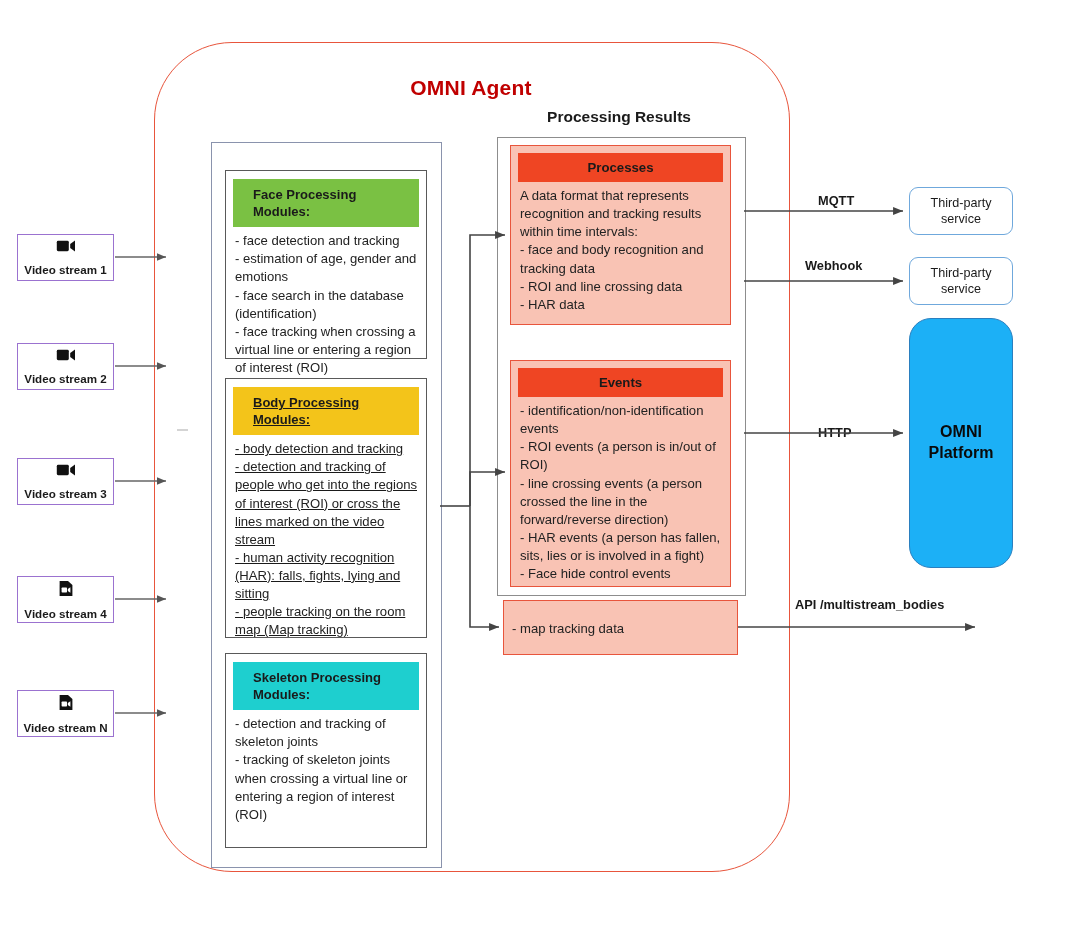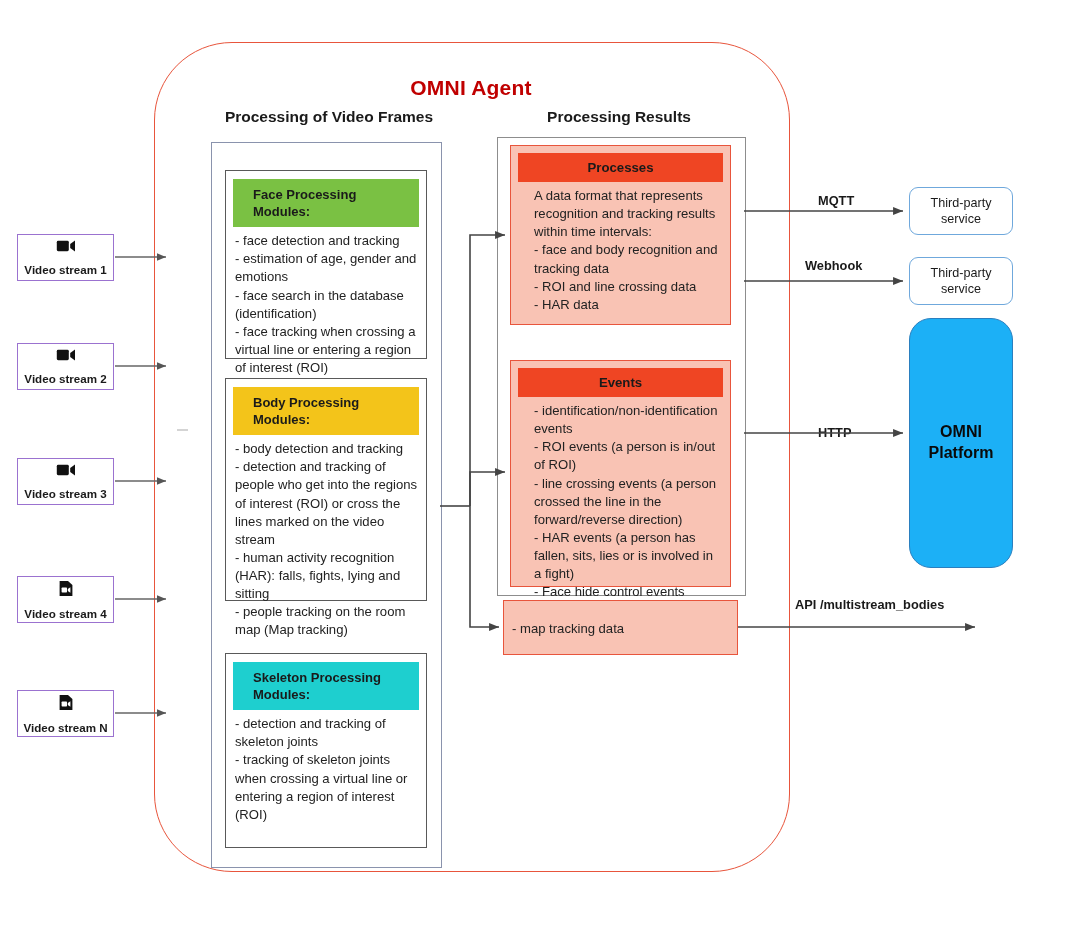--- a/index.html
+++ b/index.html
@@ -28,21 +28,21 @@
   
   #frames-panel{
     position:absolute;left:211px;top:142px;width:229px;height:724px;
     border:1px solid #8a93ad;background:#fff;
   }
   .module-card{
     position:absolute;left:225px;width:202px;border:1.6px solid #595959;background:#fff;
     box-sizing:border-box;
   }
   #card-face{top:170px;height:189px;}
-  #card-body{top:378px;height:223px;}
+  #card-body{top:378px;height:260px;text-decoration:underline;}
   #card-skeleton{top:653px;height:195px;}
   .module-head{
     margin:8px 7px 0 7px;padding:7px 20px;font-size:13px;font-weight:bold;color:#1a1a1a;
     line-height:1.32;box-sizing:border-box;
   }
   .head-green{background:#7ac143;}
   .head-amber{background:#f3c41a;}
   .head-teal{background:#1ecfcf;}
   .module-body{
     padding:5px 9px 6px 9px;font-size:13.1px;line-height:1.38;color:#222;white-space:pre-line;
@@ -57,21 +57,21 @@
     position:absolute;left:510px;width:221px;border:1.6px solid #e8553c;background:#f9c3b4;
     box-sizing:border-box;
   }
   #card-processes{top:145px;height:180px;}
   #card-events{top:360px;height:227px;}
   .result-head{
     margin:7px 7px 0 7px;padding:7px 4px;background:#ef4523;text-align:center;
     font-size:13.2px;font-weight:bold;color:#1a1a1a;
   }
   .result-body{
-    padding:5px 9px 6px 23px;font-size:13.1px;line-height:1.385;color:#222;white-space:pre-line;
+    padding:5px 9px 6px 9px;font-size:13.1px;line-height:1.385;color:#222;white-space:pre-line;
   }
   #card-map{
     position:absolute;left:503px;top:600px;width:235px;height:55px;
     border:1.4px solid #e8553c;background:#f9c3b4;box-sizing:border-box;
   }
   #card-map .map-text{
     position:absolute;left:8px;top:50%;transform:translateY(-50%);
     font-size:13.1px;color:#222;white-space:nowrap;
   }
 
@@ -108,21 +108,20 @@
   #label-api{left:795px;top:597px;}
 </style>
 </head>
 <body>
 
 <div id="canvas">
 
   <div id="agent-container"></div>
   <div id="agent-title">OMNI Agent</div>
 
-  <div class="col-heading" id="heading-frames">Processing of Video Frames</div>
   <div class="col-heading" id="heading-results">Processing Results</div>
 
   <div id="frames-panel"></div>
   <div id="results-panel"></div>
 
   <div class="module-card" id="card-face">
     <div class="module-head head-green">Face Processing Modules:</div>
     <div class="module-body">- face detection and tracking
 - estimation of age, gender and emotions
 - face search in the database (identification)

